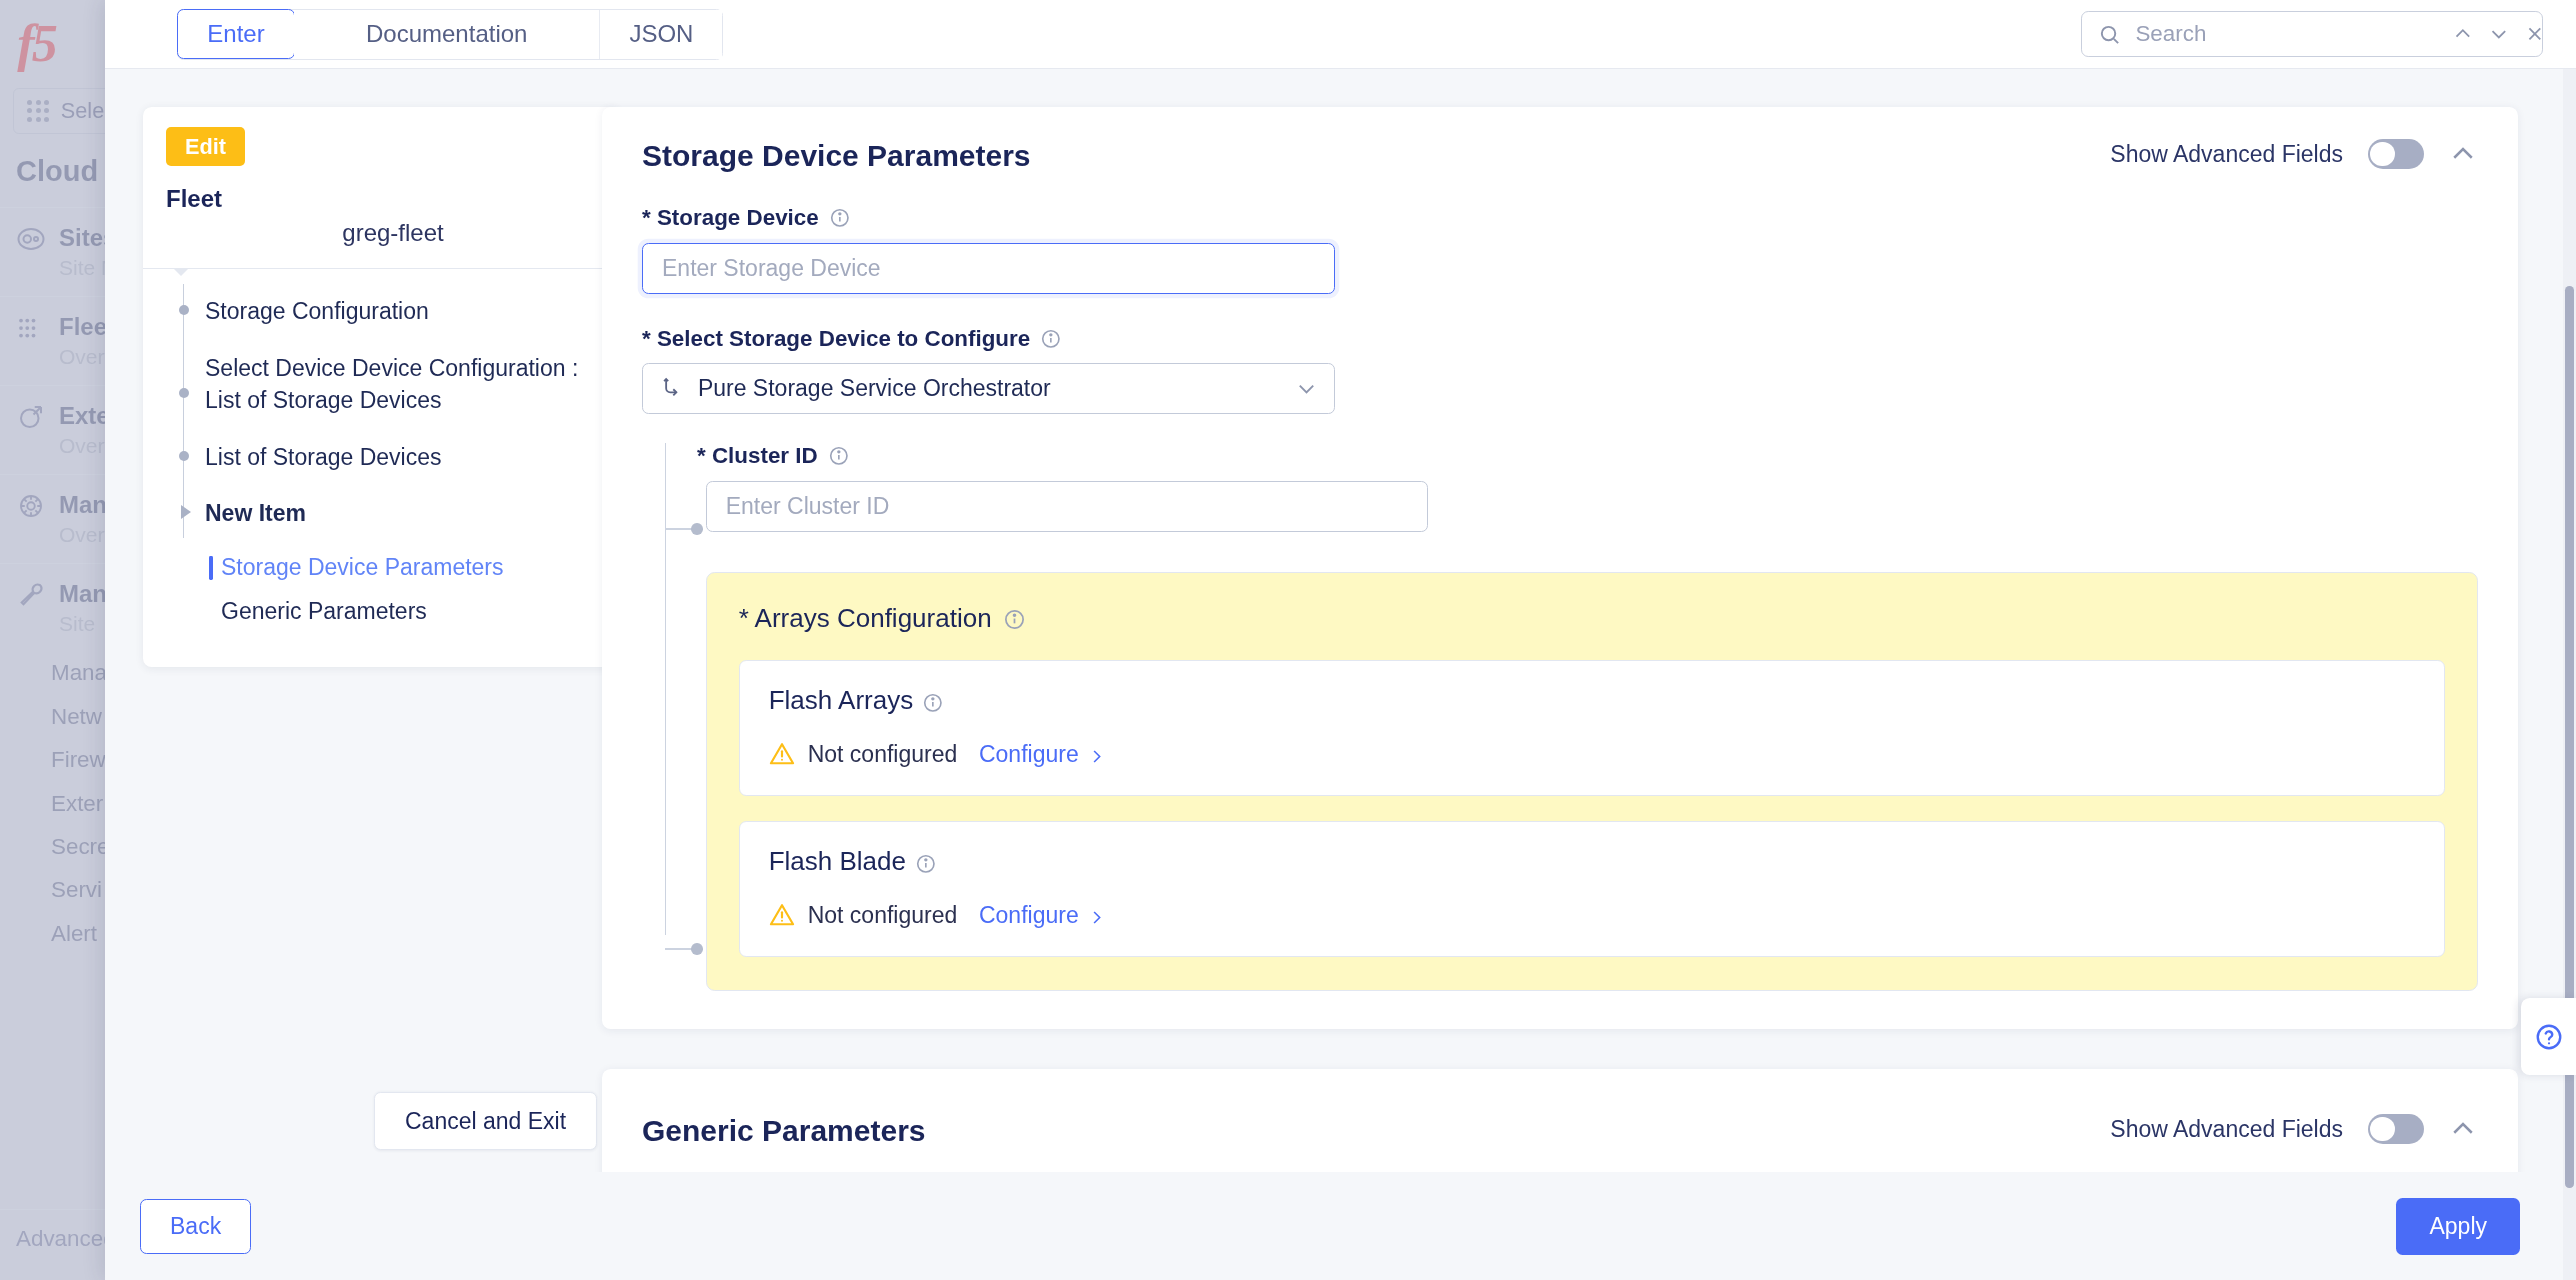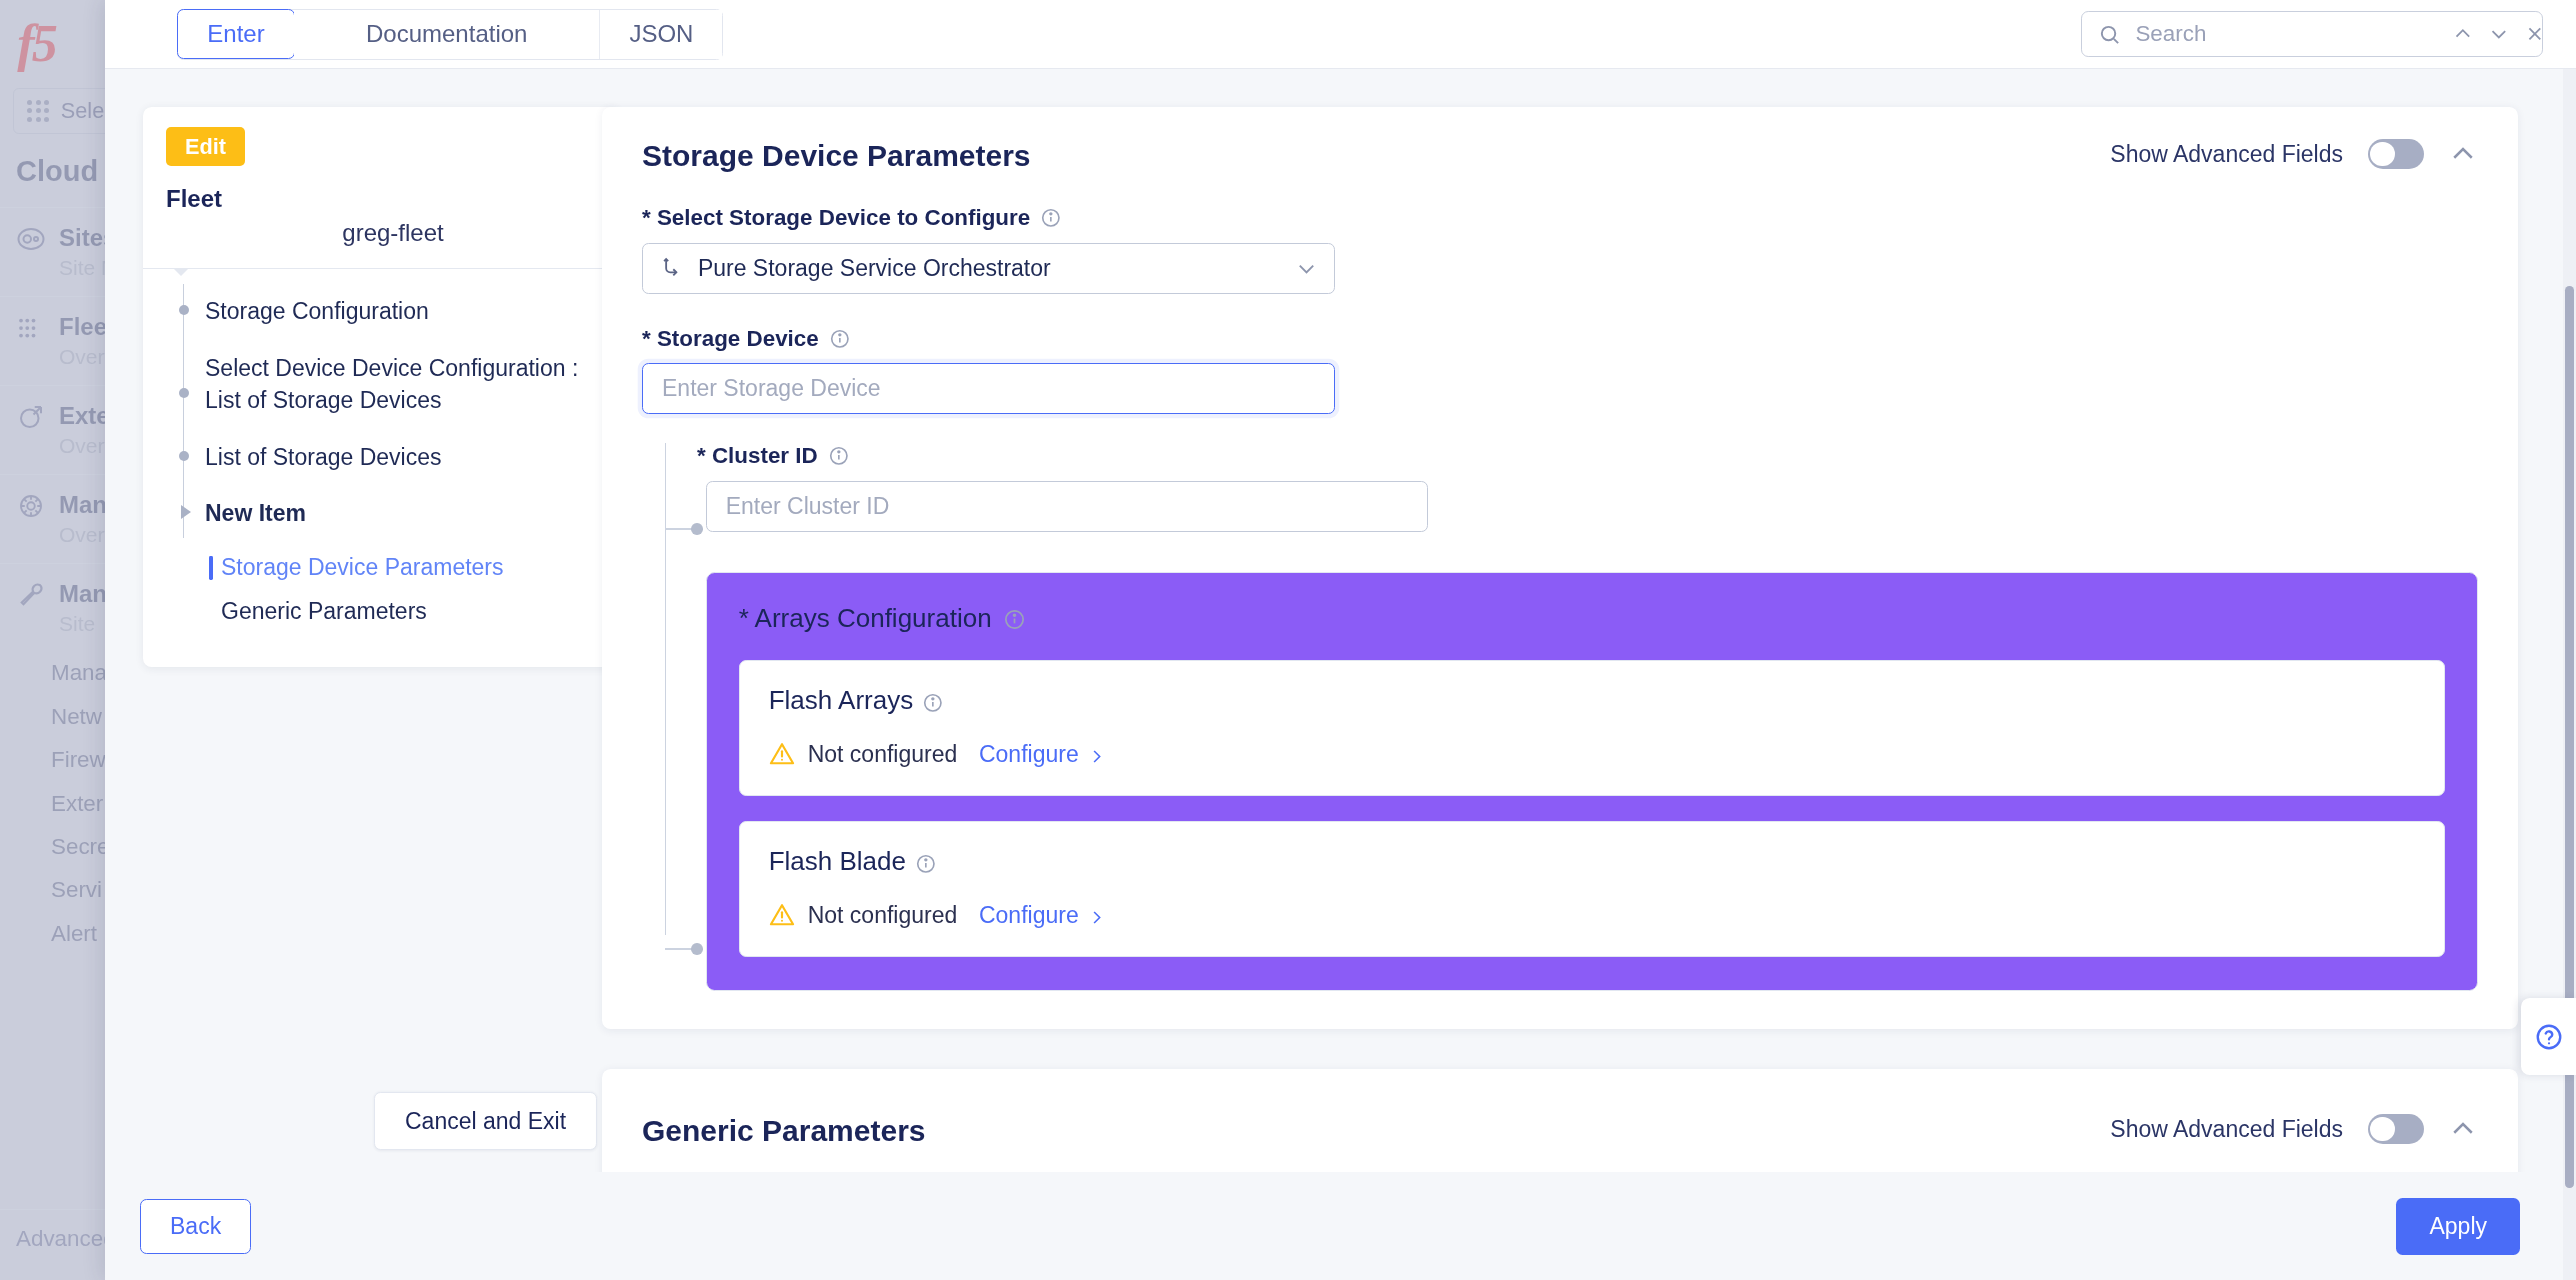--- a/index.html
+++ b/index.html
@@ -237,21 +237,21 @@
   .sub-input-wrap { margin-left: 8.7px; }
   .sub-input {
     width: 722px; height: 51px; border: 0.7px solid #c3cad9; border-radius: 6.5px;
     padding: 0 19px; font-size: 23px; color: #2b3566; outline: none;
     font-family: "Liberation Sans", sans-serif; background: #fff;
   }
   .sub-input::placeholder { color: #a3aabe; }
 
   .arrays-panel {
     margin: 40px 0 0 8.7px; border: 0.7px solid #e2e7f1; border-radius: 8.7px;
-    padding: 30px 32px 33px 32px; background: #8b5cf6;
+    padding: 30px 32px 33px 32px; background: #fef9c3;
   }
   .arrays-title {
     font-size: 26px; color: #1b2559; display: flex; align-items: center; gap: 11.6px;
     margin-bottom: 26px;
   }
   .arrays-title .info-icon { width: 23px; height: 23px; }
   .subcard {
     border: 0.7px solid #e2e7f1; border-radius: 7.2px; background: #fff;
     padding: 24.5px 29px 27.4px 29px; margin-bottom: 24.5px;
   }
@@ -502,20 +502,34 @@
             <span class="adv-label">Show Advanced Fields</span>
             <span class="toggle">
                 <span class="knob"></span>
               </span>
             <span class="chev-collapse">
               <svg viewBox="0 0 24 24" fill="none" stroke="currentColor" stroke-width="2">
                   <path d="M5 15l7-7 7 7"></path>
                 </svg>
             </span>
           </div>
+        </div>
+
+        <div class="field">
+          <div class="field-label">
+            <span>* Storage Device</span>
+            <span class="info-icon">
+              <svg viewBox="0 0 24 24" fill="none" stroke="currentColor" stroke-width="1.8">
+                  <circle cx="12" cy="12" r="9"></circle>
+                  <path d="M12 11v5"></path>
+                  <circle cx="12" cy="7.6" r="1" fill="currentColor"></circle>
+                </svg>
+            </span>
+          </div>
+          <input class="text-input focused" placeholder="Enter Storage Device" style="">
         </div>
 
         <div class="field">
           <div class="field-label">
             <span>* Select Storage Device to Configure</span>
             <span class="info-icon">
               <svg viewBox="0 0 24 24" fill="none" stroke="currentColor" stroke-width="1.8">
                   <circle cx="12" cy="12" r="9"></circle>
                   <path d="M12 11v5"></path>
                   <circle cx="12" cy="7.6" r="1" fill="currentColor"></circle>
@@ -530,34 +544,20 @@
                   <path d="M9 5L7 3 5 5"></path>
                 </svg>
             </span>
             <span class="select-value">Pure Storage Service Orchestrator</span>
             <span class="chev-down">
               <svg viewBox="0 0 24 24" fill="none" stroke="currentColor" stroke-width="2">
                   <path d="M5 9l7 7 7-7"></path>
                 </svg>
             </span>
           </div>
-        </div>
-
-        <div class="field">
-          <div class="field-label">
-            <span>* Storage Device</span>
-            <span class="info-icon">
-              <svg viewBox="0 0 24 24" fill="none" stroke="currentColor" stroke-width="1.8">
-                  <circle cx="12" cy="12" r="9"></circle>
-                  <path d="M12 11v5"></path>
-                  <circle cx="12" cy="7.6" r="1" fill="currentColor"></circle>
-                </svg>
-            </span>
-          </div>
-          <input class="text-input focused" placeholder="Enter Storage Device" style="">
         </div>
 
         <div id="nested">
           <div id="nest-rail"></div>
           <span class="nest-branch" style="top:85px"></span>
           <span class="nest-node" style="left:26px; top:80px"></span>
           <span class="nest-branch" style="top:505px"></span>
           <span class="nest-node" style="left:26px; top:500px"></span>
 
           <div class="sub-field">

